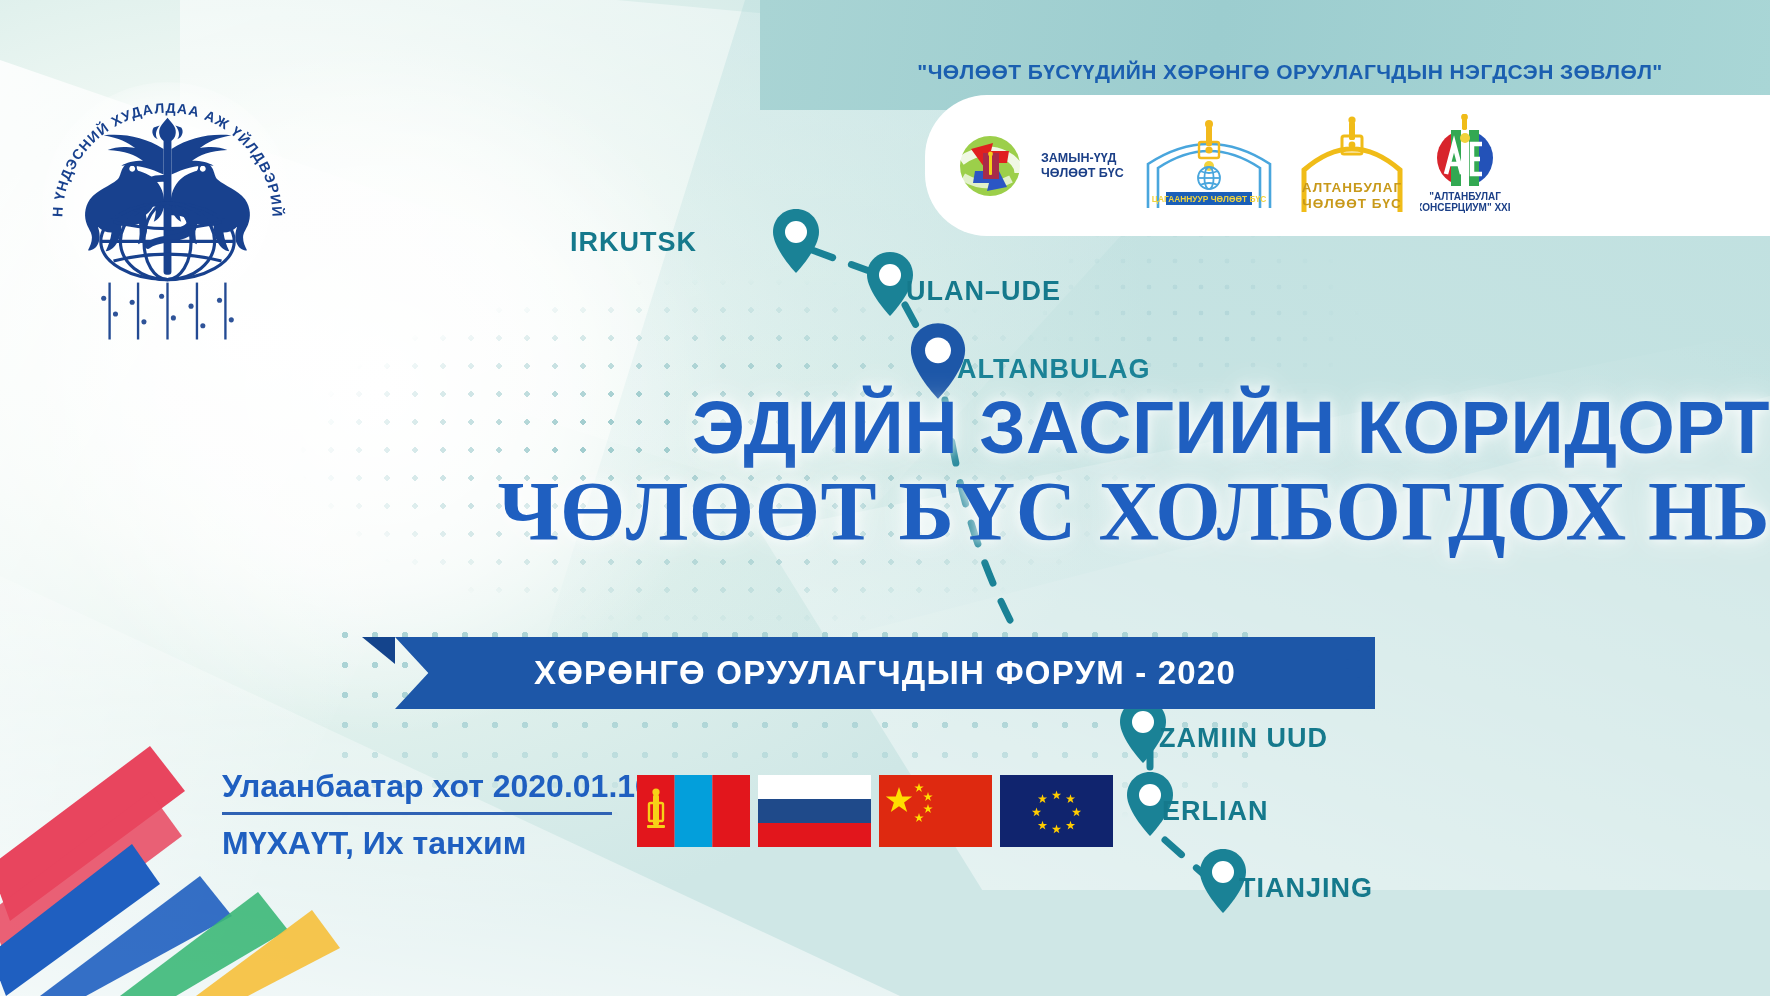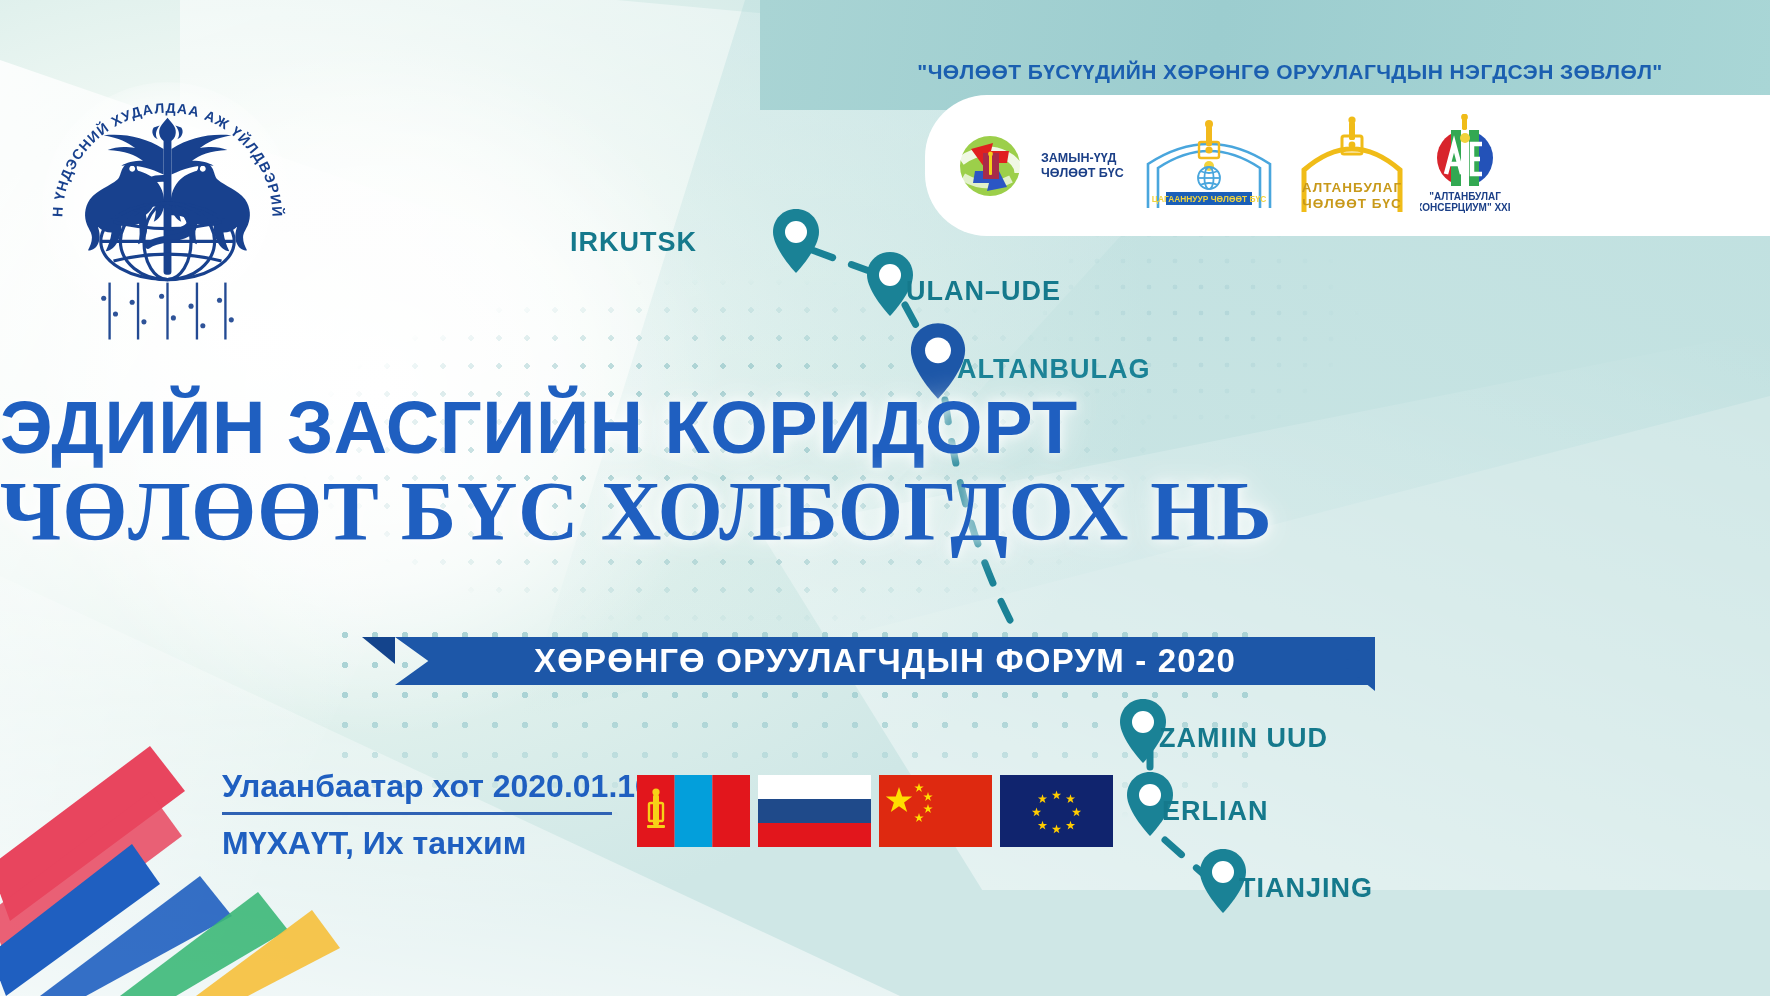--- a/index.html
+++ b/index.html
@@ -78,31 +78,31 @@
   .mncci{position:absolute;left:35px;top:72px;width:265px;height:270px;}
 
   
   .pin{position:absolute;}
   .pin .lbl{
     position:absolute;left:30px;top:26px;white-space:nowrap;
     color:#15798c;font-weight:bold;font-size:27px;letter-spacing:1px;text-align:right;
   }
 
   
-  .title-wrap{position:absolute;left:0;top:392px;width:1770px;text-align:left;}
+  .title-wrap{position:absolute;left:0;top:392px;width:1770px;text-align:right;}
   .title-line{
     font-weight:bold;color:#1f5fc0;letter-spacing:.5px;
     text-shadow:0 0 30px rgba(255,255,255,.95),0 0 12px rgba(255,255,255,.9);
     line-height:.98;
   }
   .t1{font-size:74px;}
   .t2{font-size:84px;margin-top:6px;font-family:Liberation Serif, serif;}
 
   .ribbon{
-    position:absolute;left:395px;top:637px;width:980px;height:48px;
+    position:absolute;left:395px;top:637px;width:980px;height:72px;
     background:#1d57a8;color:#fff;
     display:flex;align-items:center;justify-content:center;
     font-size:33px;font-weight:bold;letter-spacing:1.2px;
     clip-path:polygon(0 0,100% 0,100% 100%,0 100%,3.4% 50%);
   }
   .ribbon-wrap{position:absolute;left:0;top:0;width:1770px;height:996px;pointer-events:none;}
 
   
   .info{position:absolute;left:222px;top:768px;color:#1f5fc0;}
   .info .l1{font-size:32px;font-weight:bold;white-space:nowrap;}

